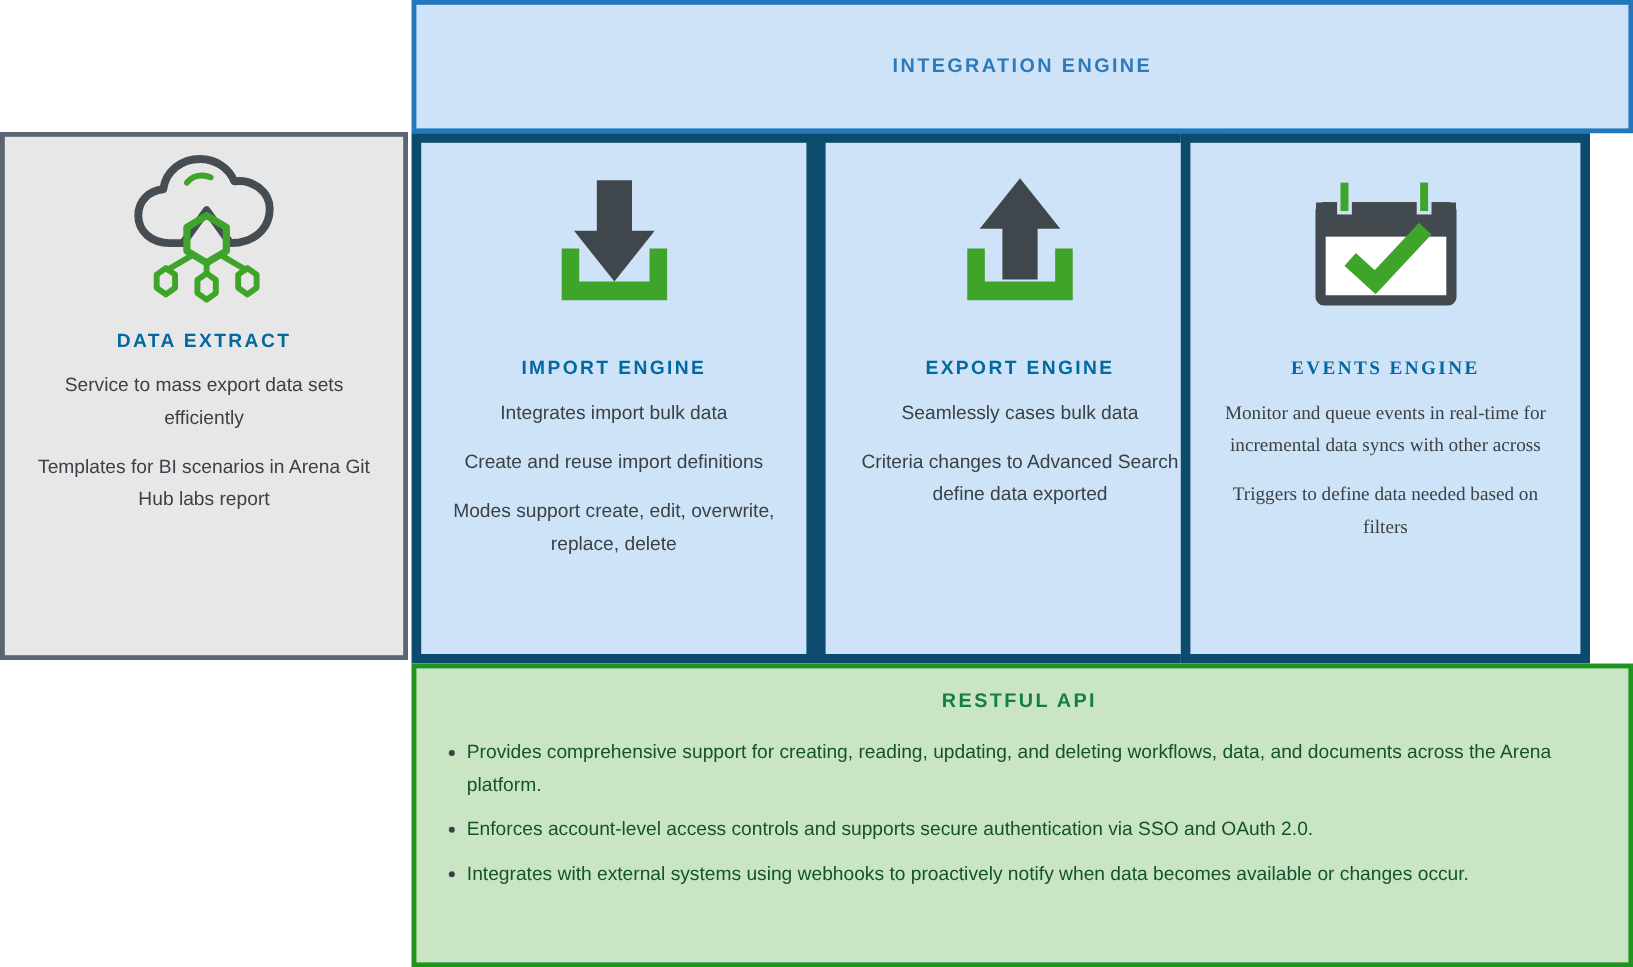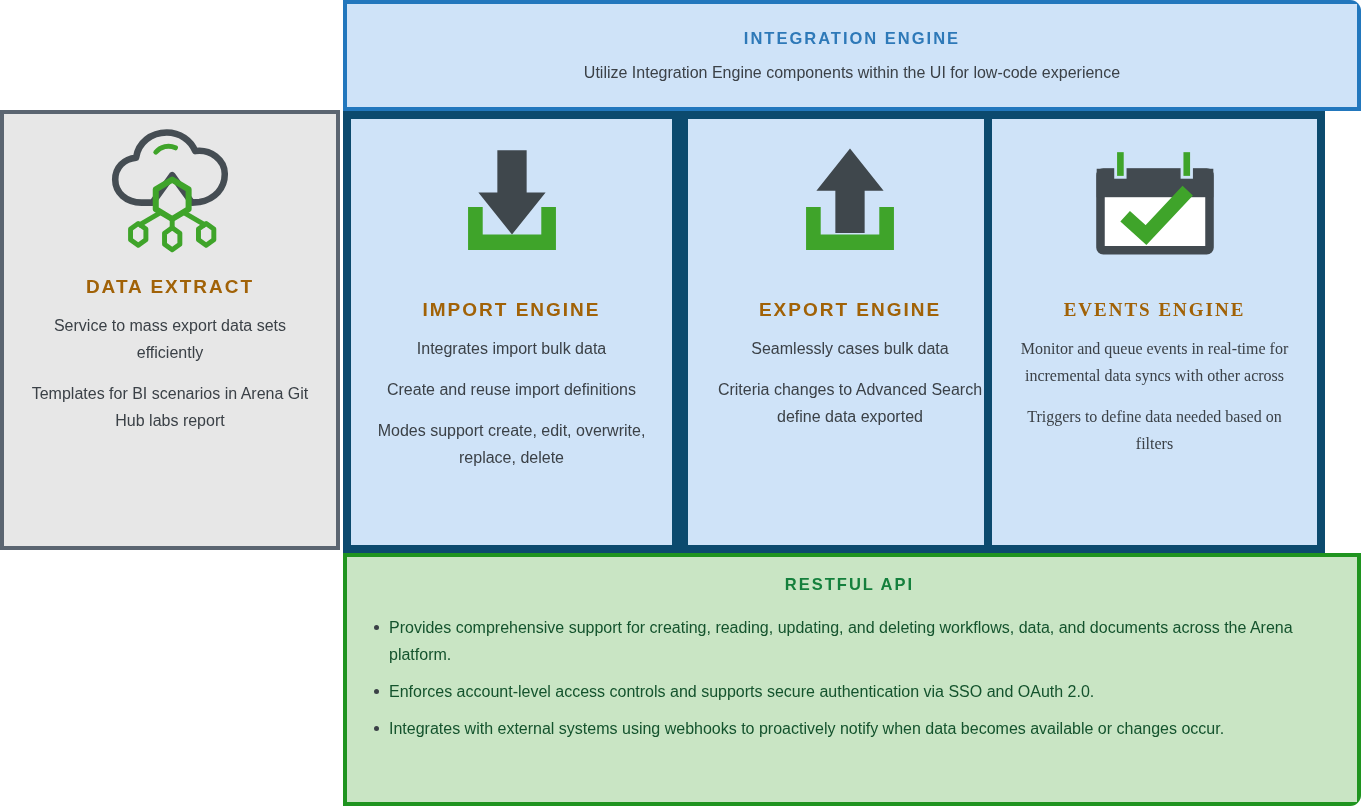--- a/index.html
+++ b/index.html
@@ -1,18 +1,18 @@
 <!DOCTYPE html>
 <html><head>
 <meta charset="utf-8">
 <style>
   html,body { margin:0; padding:0; background:#ffffff; }
   .canvas {
     position:relative; width:1361px; height:806px; background:#ffffff;
-    font-family:"Liberation Sans", sans-serif; overflow:hidden;border-radius:11px;
+    font-family:"Liberation Sans", sans-serif; overflow:hidden;
   }
   .panel { position:absolute; box-sizing:border-box; }
 
   
   .banner {
     left:343px; top:0; width:1018px; height:111px;
     background:#cfe3f8; border:4px solid #2277bd;
     display:flex; flex-direction:column; align-items:center; justify-content:center;
     gap:16px;
   }
@@ -35,21 +35,21 @@
     text-align:center; padding:24px 12px 0;
   }
   .col-import { left:343px; width:337px; }
   .col-export { left:680px; width:340px; }
   .col-events { left:984px; width:341px;font-family:Liberation Serif, serif; }
 
   .icon-wrap { height:116px; display:flex; align-items:center; justify-content:center; }
   .gray-box .icon-wrap { height:128px; }
 
   .box-title {
-    font-size:19px; font-weight:bold; letter-spacing:2px; color:#a16207;
+    font-size:16px; font-weight:bold; letter-spacing:2px; color:#0369a1;
     margin:40px 0 0;
   }
   .gray-box .box-title { margin-top:22px; }
 
   .para {
     font-size:16px; line-height:27px; color:#3b4147;
     margin:14px auto; max-width:272px;
   }
   .gray-box .para { max-width:278px; }
 
@@ -74,21 +74,20 @@
   }
   svg { display:block; }
 </style>
 </head>
 <body>
 
 <div class="canvas">
 
   <section class="panel banner">
     <div class="banner-title">INTEGRATION ENGINE</div>
-    <div class="banner-sub">Utilize Integration Engine components within the UI for low-code experience</div>
   </section>
 
   <section class="panel gray-box">
     <div class="icon-wrap">
       <svg width="122" height="126" viewBox="0 0 220 230">
         <path d="M 58,138 C 30,138 10,120 10,96 C 10,74 26,58 48,56 C 52,28 76,10 104,10 C 128,10 148,24 156,44 C 184,40 210,60 210,86 C 210,112 192,132 164,137 L 150,138 L 114,88 L 78,138 Z" fill="none" stroke="#454d53" stroke-width="12" stroke-linejoin="round" stroke-linecap="round"></path>
         <path d="M 120,38 A 30,30 0 0 0 84,46" fill="none" stroke="#3fa42a" stroke-width="9" stroke-linecap="round"></path>
         <polygon points="114,96 144,114 144,150 114,168 84,150 84,114" fill="none" stroke="#3fa42a" stroke-width="11" stroke-linejoin="round"></polygon>
         <line x1="91" y1="157" x2="52" y2="180" stroke="#3fa42a" stroke-width="9"></line>
         <line x1="114" y1="168" x2="114" y2="184" stroke="#3fa42a" stroke-width="9"></line>

